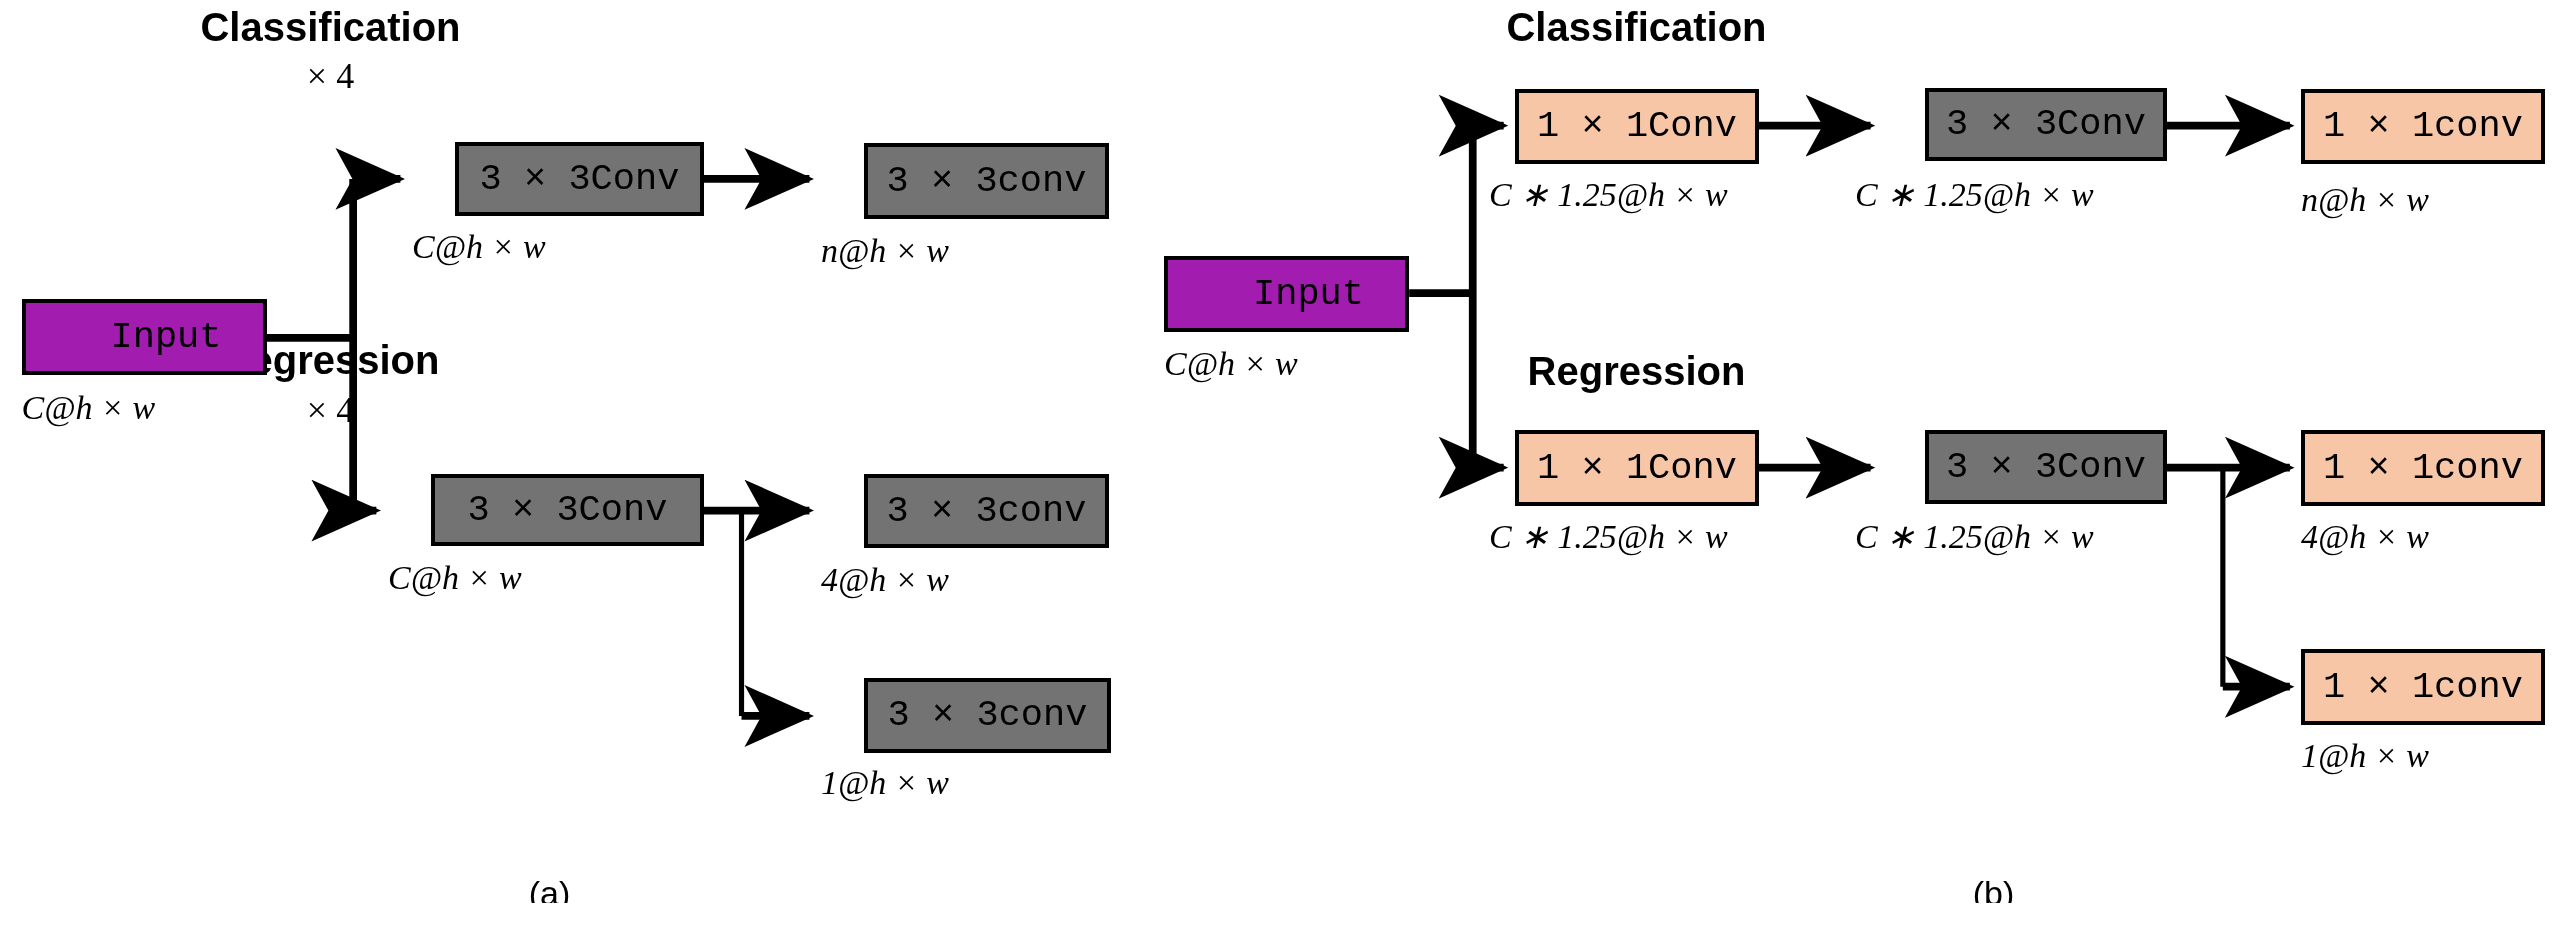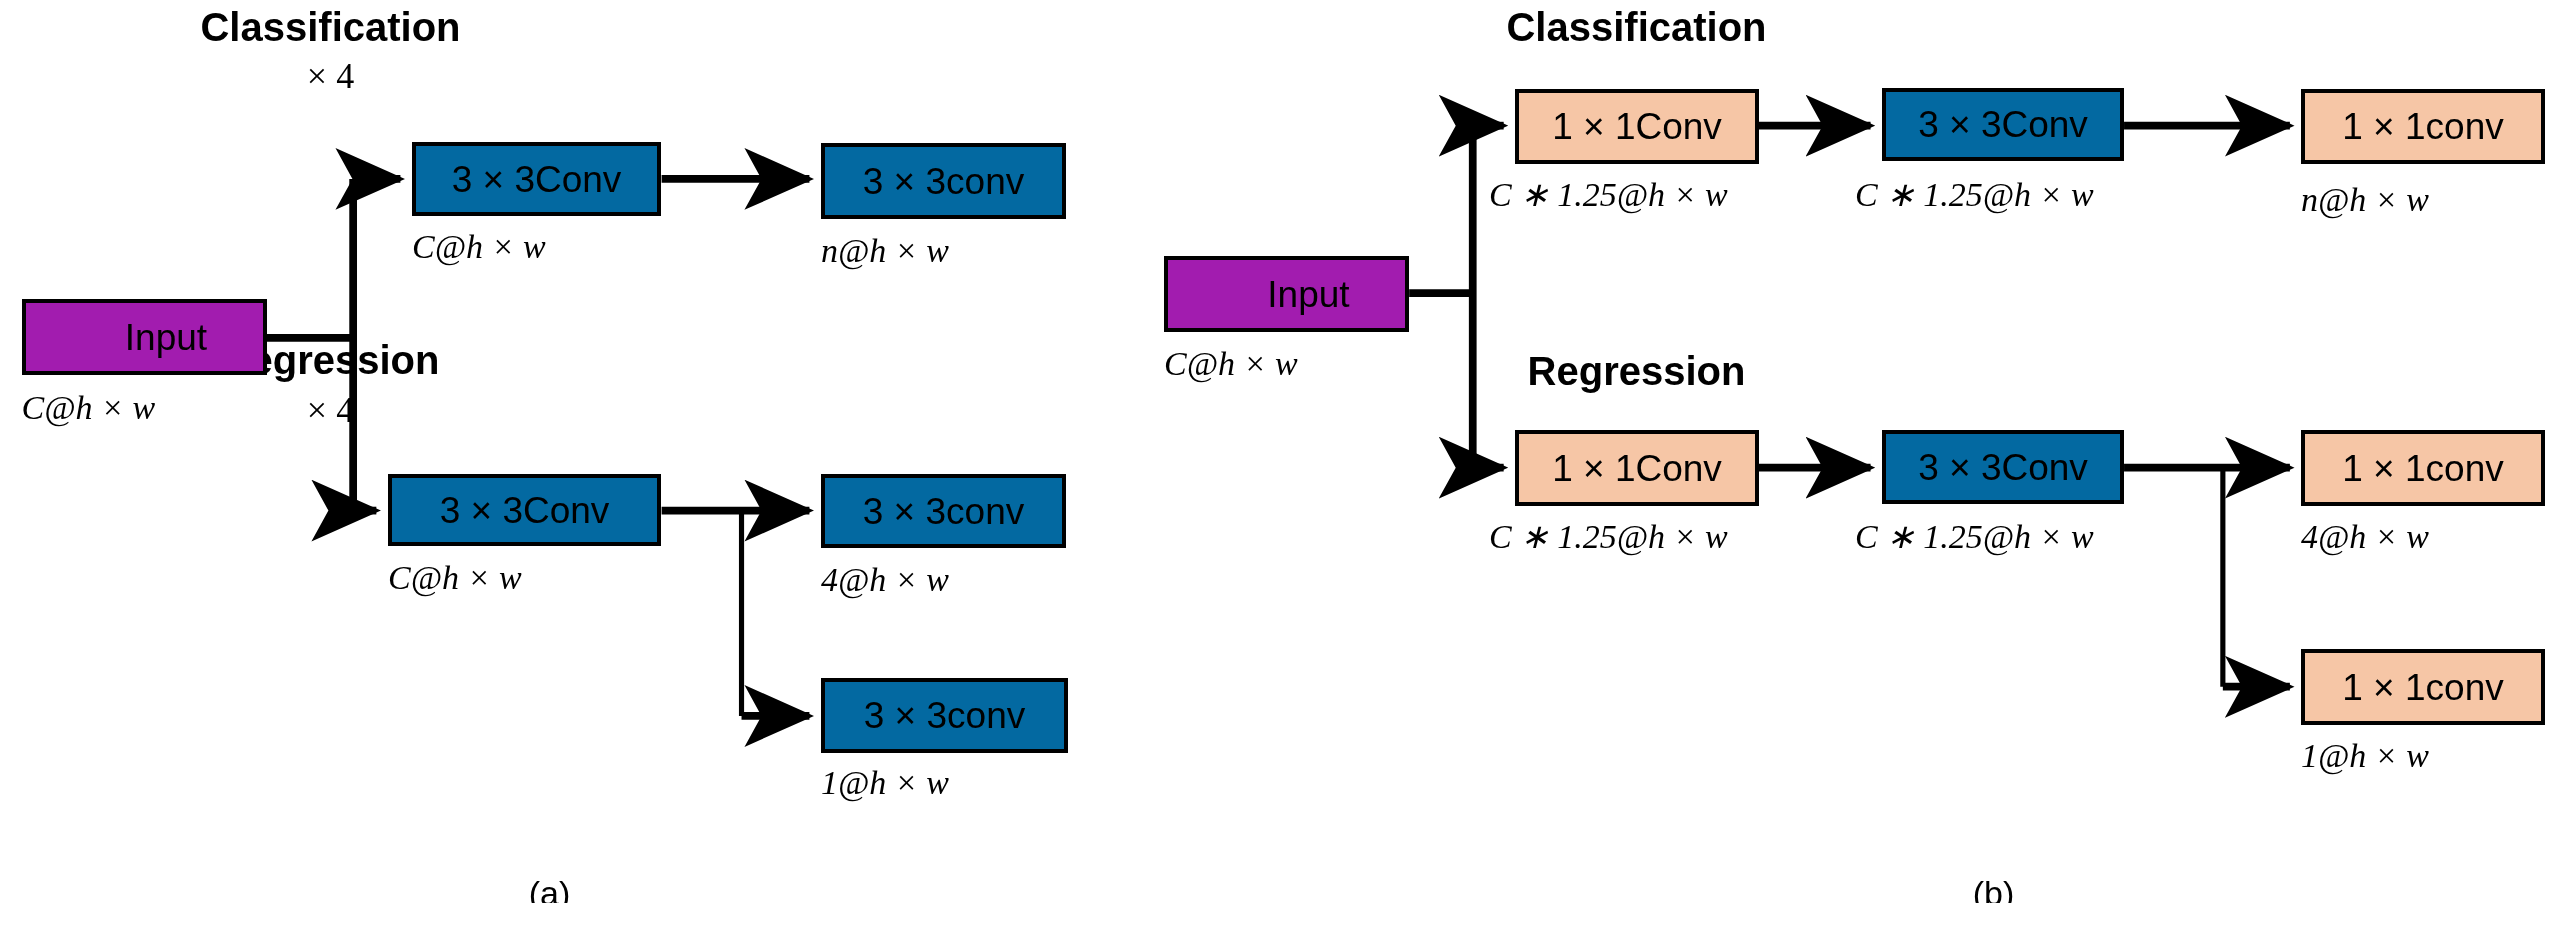--- a/index.html
+++ b/index.html
@@ -4,28 +4,28 @@
 <style>
   html,body{margin:0;padding:0;background:#ffffff;}
   body{width:2576px;height:949px;font-family:"Liberation Sans",sans-serif;-webkit-font-smoothing:antialiased;}
   #stage{position:relative;width:2576px;height:903px;overflow:hidden;background:#fff;}
 
   .box{
     position:absolute;
     box-sizing:border-box;
     border:4.3px solid #000;
     display:flex;align-items:center;justify-content:center;
-    font-family:Liberation Sans, sans-serif;
+    font-family:Liberation Mono, monospace;
     font-size:37px;
     line-height:1;
     color:#000;
     white-space:nowrap;
   }
   .box.gray{background:#a21caf;padding-left:44px;}
-  .box.yellow{background:#0369a1;}
+  .box.yellow{background:#737373;margin-left:43px;}
   .box.salmon{background:#f6c6a6;}
 
   .caption{
     position:absolute;
     font-family:"Liberation Serif",serif;
     font-style:italic;
     font-size:34px;
     line-height:1;
     color:#000;
     white-space:nowrap;

